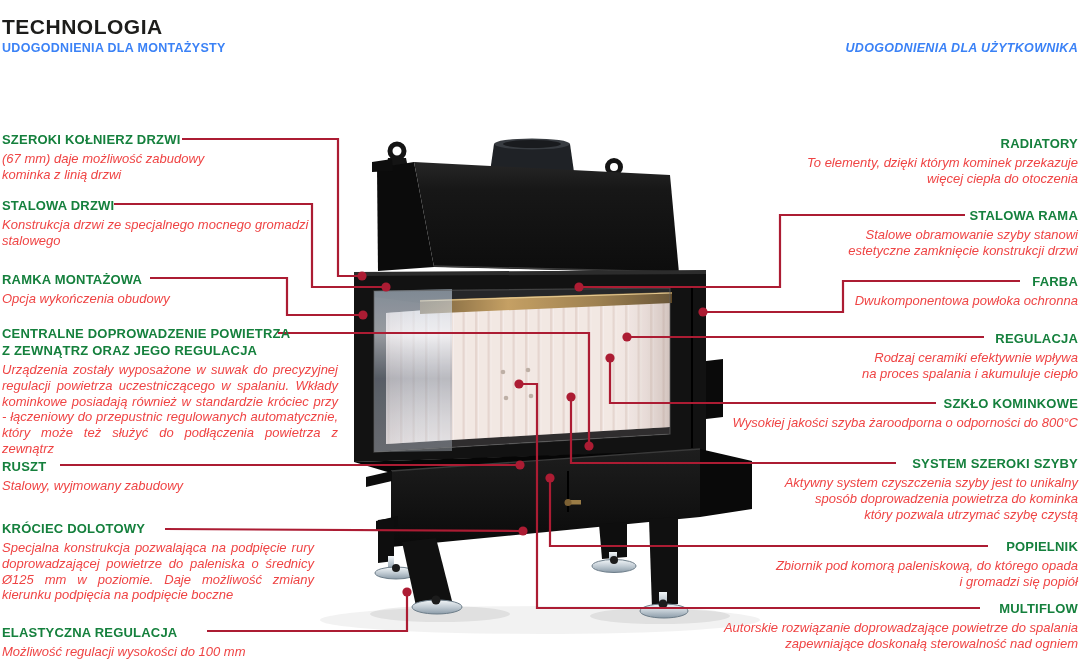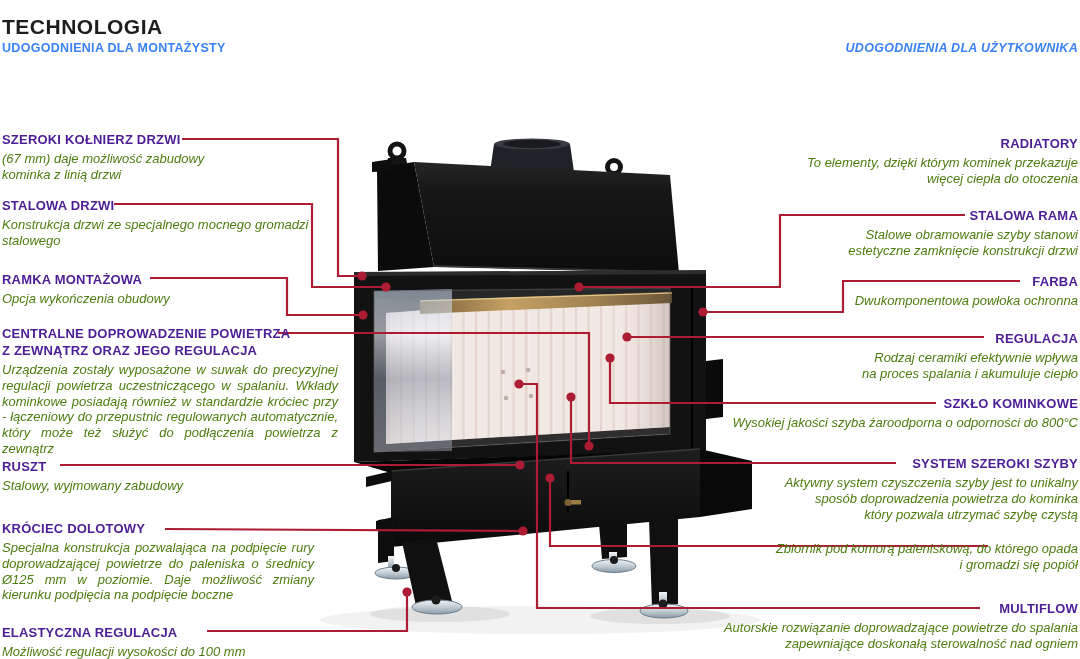--- a/index.html
+++ b/index.html
@@ -14,25 +14,25 @@
     position:absolute;left:2px;top:1px;
     font-size:21px;font-weight:700;color:#1d1d1b;letter-spacing:.5px;text-align:right;
   }
   .subtitle{
     position:absolute;top:41px;font-size:12.5px;font-weight:700;color:#3b82f6;letter-spacing:.3px;
   }
   #subtitle-left{left:2px;}
   #subtitle-right{right:2px;text-align:right;font-style:italic;}
   .feature{position:absolute;}
   .feature h3{
-    margin:0;font-size:13px;font-weight:700;color:#4c1d95;
+    margin:0;font-size:13px;font-weight:700;color:#15803d;
     line-height:17px;letter-spacing:.2px;white-space:pre-line;
   }
   .feature p{
-    margin:3px 0 0 0;font-size:13px;font-style:italic;color:#4d7c0f;
+    margin:3px 0 0 0;font-size:13px;font-style:italic;color:#ef4444;
     line-height:15.8px;white-space:pre-line;
   }
   .feature.left{left:2px;text-align:left;}
   .feature.right{right:2px;text-align:right;}
   .feature p.justify{white-space:normal;text-align:justify;}
 </style>
 </head>
 <body>
 
 <svg class="layer" width="1080" height="659" viewBox="0 0 1080 659">
@@ -263,20 +263,21 @@
   <h3>SZKŁO KOMINKOWE</h3>
   <p>Wysokiej jakości szyba żaroodporna o odporności do 800°C</p>
 </div>
 <div class="feature right" style="top:455px">
   <h3>SYSTEM SZEROKI SZYBY</h3>
   <p>Aktywny system czyszczenia szyby jest to unikalny
 sposób doprowadzenia powietrza do kominka
 który pozwala utrzymać szybę czystą</p>
 </div>
 <div class="feature right" style="top:538px">
+  <h3>POPIELNIK</h3>
   <p>Zbiornik pod komorą paleniskową, do którego opada
 i gromadzi się popiół</p>
 </div>
 <div class="feature right" style="top:600px">
   <h3>MULTIFLOW</h3>
   <p>Autorskie rozwiązanie doprowadzające powietrze do spalania
 zapewniające doskonałą sterowalność nad ogniem</p>
 </div>
 
 </body></html>

